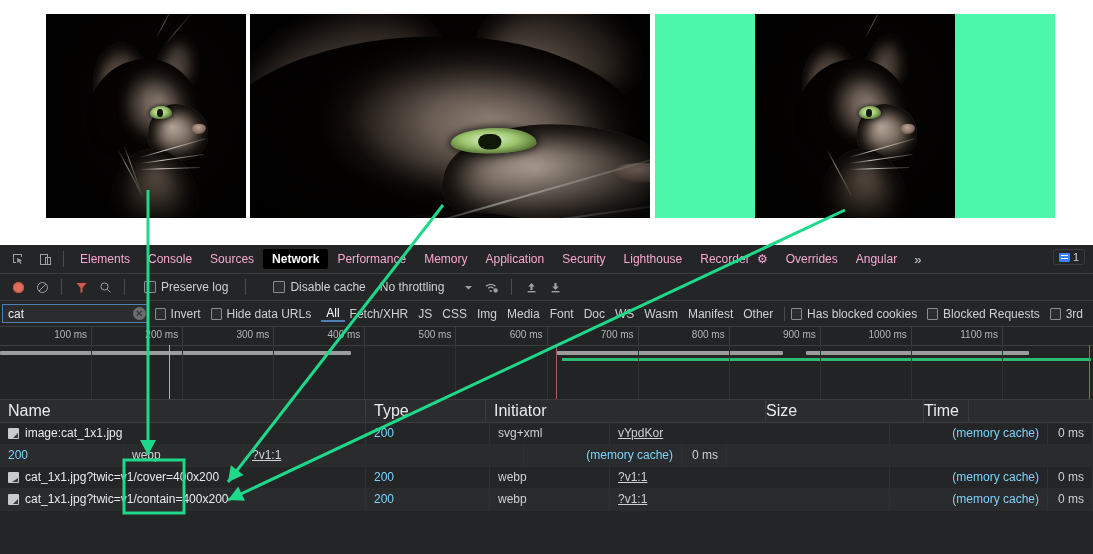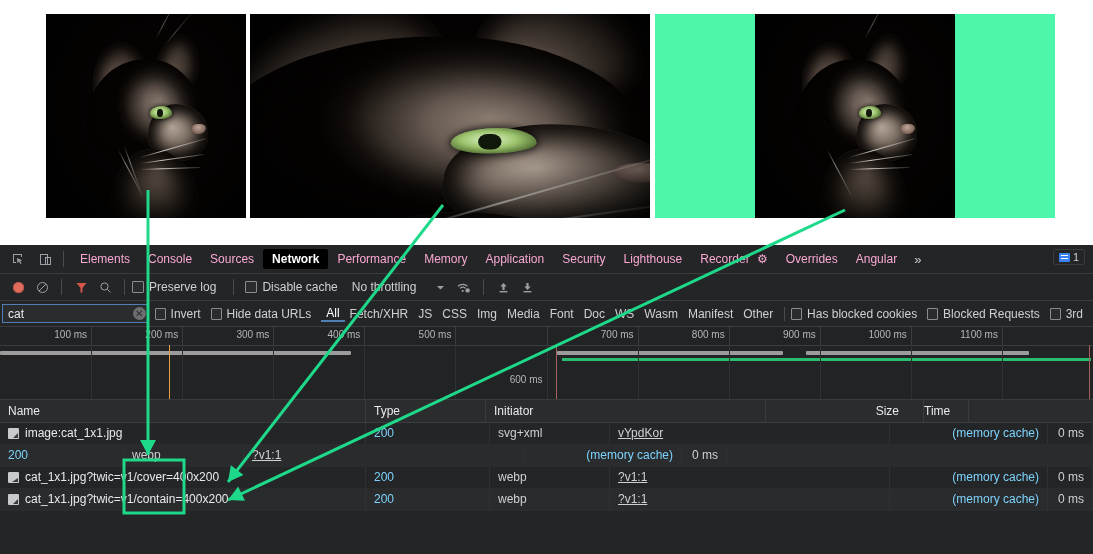--- a/index.html
+++ b/index.html
@@ -106,23 +106,23 @@
   .tick{position:absolute;top:0;height:18px;border-right:1px solid #3b3c3d;}
   .ticklbl{position:absolute;top:2px;font-size:10px;color:#b4b6b8;transform:translateX(-100%);padding-right:4px;white-space:nowrap;}
   .gridline{position:absolute;top:18px;bottom:0;width:1px;background:#303132;}
   .ovband{position:absolute;left:0;right:0;}
   .barGrey{position:absolute;height:4px;background:#9c9c9c;border-radius:1px;}
   .barGreen{position:absolute;height:3px;background:#2bbd6f;}
   .evline{position:absolute;top:18px;bottom:0;width:1px;}
 
   
   .tablewrap{position:relative;background:#242526;}
-  .thead{display:flex;height:22px;align-items:center;background:#2b2c2d;border-bottom:1px solid #3b3c3d;font-size:12px;color:#e8eaed;}
+  .thead{display:flex;height:22px;align-items:center;background:#2b2c2d;border-bottom:1px solid #3b3c3d;font-size:16px;color:#e8eaed;}
   .th{padding-left:8px;box-sizing:border-box;border-right:1px solid #3b3c3d;height:22px;line-height:22px;overflow:hidden;white-space:nowrap;}
-  .th.r{text-align:right;padding-right:24px;padding-left:0;}
+  .th.r{padding-right:24px;padding-left:0;}
   .row{display:flex;height:21px;align-items:flex-start;font-size:12px;border-bottom:1px solid #2b2c2d;}
   .row.odd{background:#242526;}
   .row.even{background:#2a2b2c;}
   .td{padding-left:8px;box-sizing:border-box;height:21px;line-height:21px;overflow:hidden;white-space:nowrap;border-right:1px solid #303132;}
   .td.r{text-align:right;padding-right:8px;padding-left:0;}
   .namecell{display:flex;align-items:center;gap:6px;padding-left:8px;}
   .fileicon{width:11px;height:11px;flex:0 0 11px;background:#c8cacc;position:relative;border-radius:1px;}
   .fileicon:after{content:"";position:absolute;right:1px;bottom:1px;border-left:5px solid transparent;border-bottom:5px solid #3a3b3c;}
   .fileicon.wide:after{border-left:6px solid transparent;border-bottom:4px solid #3a3b3c;}
   .nm{color:#e8eaed;}
@@ -265,26 +265,26 @@
             <path d="M1.5 2h10L7.5 7v4l-2 1V7z" fill="#d4554a"></path>
           </svg>
       </div>
       <div class="tbtn">
         <svg width="13" height="13" viewBox="0 0 13 13">
             <circle cx="5.5" cy="5.5" r="3.6" fill="none" stroke="#9aa0a6"></circle>
             <line x1="8.3" y1="8.3" x2="11.5" y2="11.5" stroke="#9aa0a6"></line>
           </svg>
       </div>
       <div class="vsep"></div>
-      <div class="tgroup" style="margin-left:0;">
+      <div class="tgroup" style="margin-left:12px;">
         <span class="chk"></span>
         <span class="tlabel">Preserve log</span>
       </div>
       <div class="vsep"></div>
-      <div class="tgroup" style="margin-left:4px;text-align:right;">
+      <div class="tgroup" style="margin-left:20px;text-align:right;">
         <span class="chk"></span>
         <span class="tlabel">Disable cache</span>
       </div>
       <div class="throttle">No throttling</div>
       <div class="tbtn" style="margin-left:12px;">
         <svg width="9" height="9" viewBox="0 0 9 9">
             <path d="M1 3l3.5 3.5L8 3z" fill="#9aa0a6"></path>
           </svg>
       </div>
       <div class="tbtn">
@@ -348,21 +348,21 @@
           <div class="ticklbl" style="left: 91.0833px;">100 ms</div>
           <div class="tick" style="left: 0px; width: 182.167px;"></div>
           <div class="ticklbl" style="left: 182.167px;">200 ms</div>
           <div class="tick" style="left: 0px; width: 273.25px;"></div>
           <div class="ticklbl" style="left: 273.25px;">300 ms</div>
           <div class="tick" style="left: 0px; width: 364.333px;"></div>
           <div class="ticklbl" style="left: 364.333px;">400 ms</div>
           <div class="tick" style="left: 0px; width: 455.417px;"></div>
           <div class="ticklbl" style="left: 455.417px;">500 ms</div>
           <div class="tick" style="left: 0px; width: 546.5px;"></div>
-          <div class="ticklbl" style="left: 546.5px; margin-top: 45px;">600 ms</div>
+          <div class="ticklbl" style="left: 546.5px;">600 ms</div>
           <div class="tick" style="left: 0px; width: 637.583px;"></div>
           <div class="ticklbl" style="left: 637.583px;">700 ms</div>
           <div class="tick" style="left: 0px; width: 728.667px;"></div>
           <div class="ticklbl" style="left: 728.667px;">800 ms</div>
           <div class="tick" style="left: 0px; width: 819.75px;"></div>
           <div class="ticklbl" style="left: 819.75px;">900 ms</div>
           <div class="tick" style="left: 0px; width: 910.833px;"></div>
           <div class="ticklbl" style="left: 910.833px;">1000 ms</div>
           <div class="tick" style="left: 0px; width: 1001.92px;"></div>
           <div class="ticklbl" style="left: 1001.92px;">1100 ms</div>

